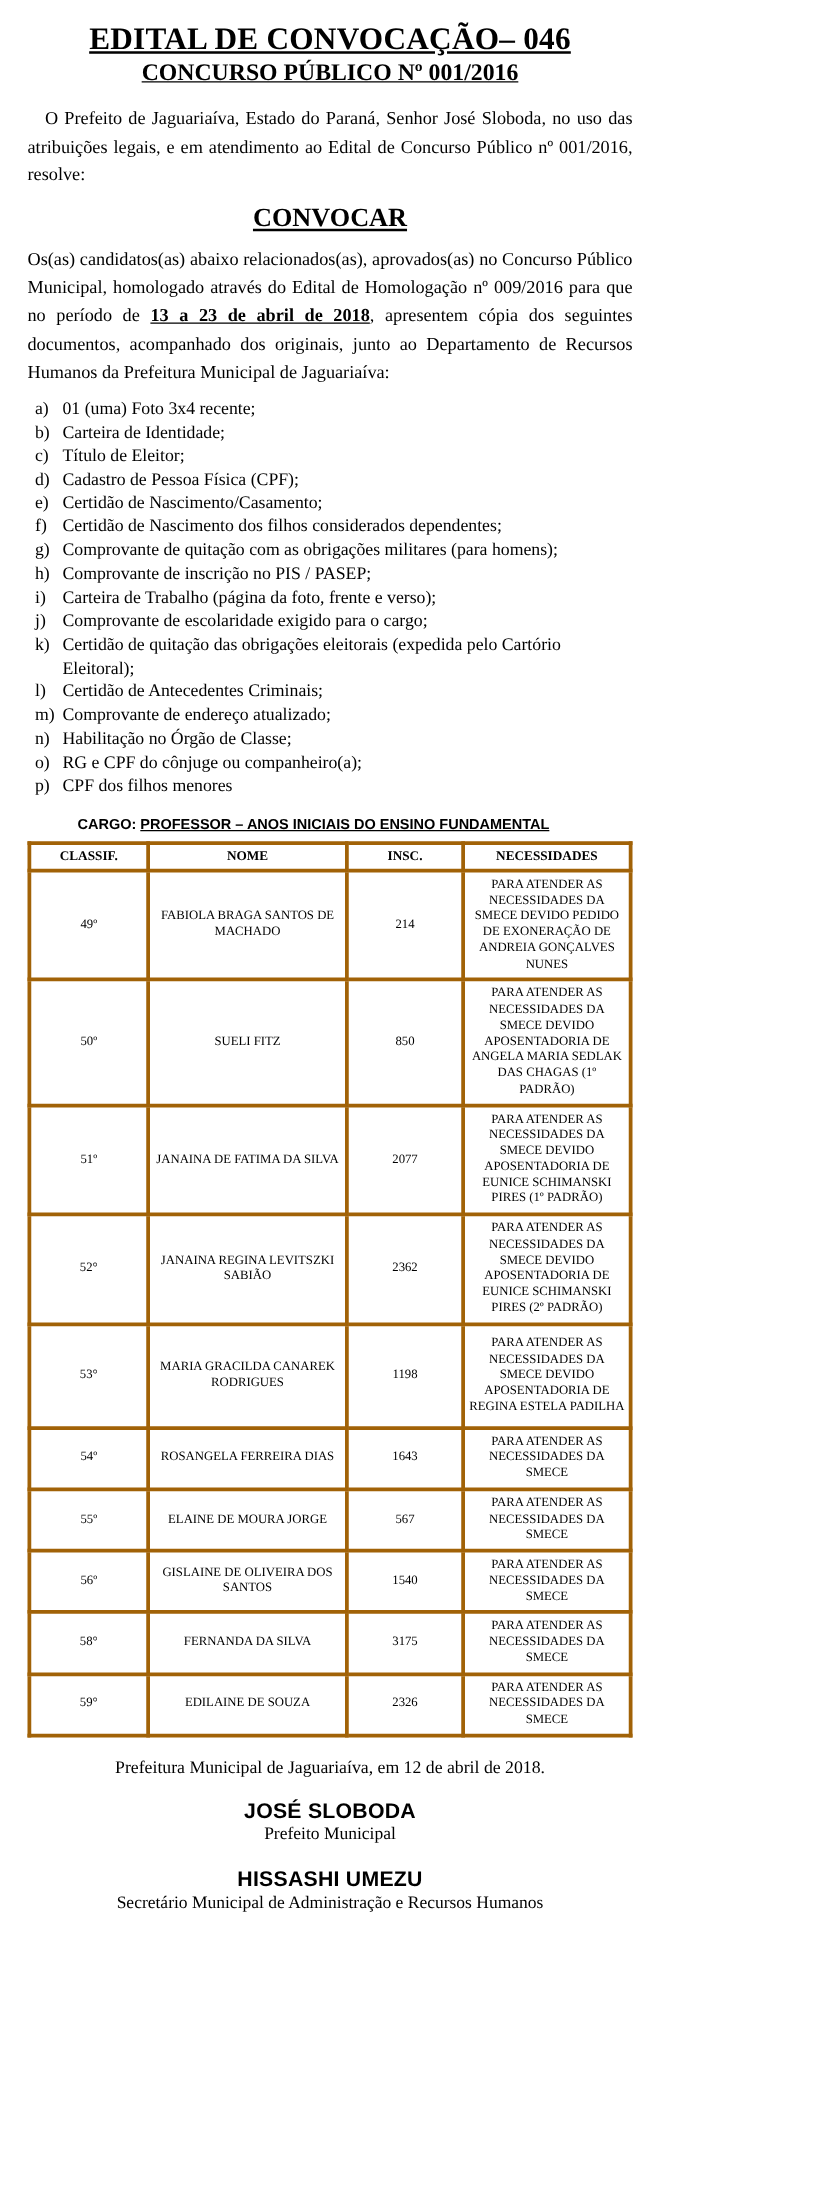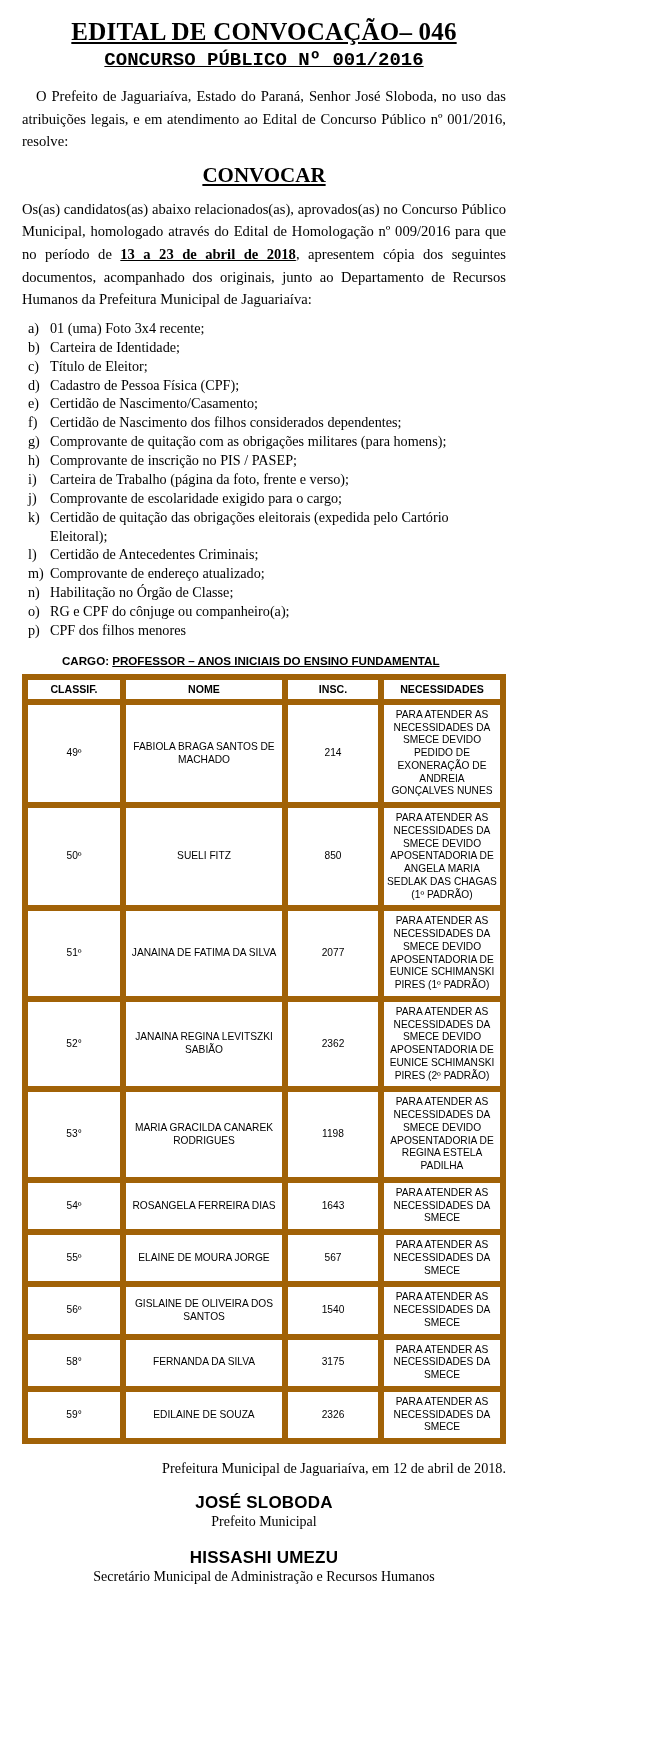--- a/index.html
+++ b/index.html
@@ -25,21 +25,21 @@
     letter-spacing: 0.2px;
     margin: 4px 0 2px 0;
   }
   .title-1 span.u { text-decoration: underline; }
   .title-2 {
     text-align: center;
     font-size: 19px;
     font-weight: bold;
     margin: 0 0 14px 0;
   }
-  .title-2 span.u { text-decoration: underline; font-family: Liberation Mono, monospace; }
+  .title-2 span.u { text-decoration: underline; }
   p.body {
     font-size: 14.6px;
     line-height: 1.55;
     margin: 0 0 8px 0;
     text-align: justify;
   }
   p.body.indent { text-indent: 14px; }
   .convocar {
     text-align: center;
     font-size: 21px;
@@ -72,40 +72,41 @@
   }
   .cargo .u { text-decoration: underline; }
   table.convoc {
     width: 100%;
     border-collapse: collapse;
     font-family: "Liberation Sans", sans-serif;
     font-size: 10.2px;
     table-layout: fixed;
   }
   table.convoc th, table.convoc td {
-    border: 6px solid #a16207;
+    border: 3px solid #a16207;
     text-align: center;
     vertical-align: middle;
     padding: 4px 3px;
     line-height: 1.25;
+    font-family: Liberation Serif, serif;
   }
   table.convoc th {
     font-weight: bold;
     font-size: 10.6px;
     padding: 3px 2px;
   }
   table.convoc td.classif { width: 88px; }
   table.convoc td.nome { width: 152px; }
   table.convoc td.insc { width: 86px; }
   table.convoc th.classif { width: 88px; }
   table.convoc th.nome { width: 152px; }
   table.convoc th.insc { width: 86px; }
   .row-tall td { height: 72px; }
   .footer-place {
-    text-align: right;
+    text-align: center;
     font-size: 14.2px;
     margin: 16px 0 0 0;
   }
   .sig {
     text-align: center;
     margin-top: 16px;
   }
   .sig .name {
     font-family: "Liberation Sans", sans-serif;
     font-size: 17px;

